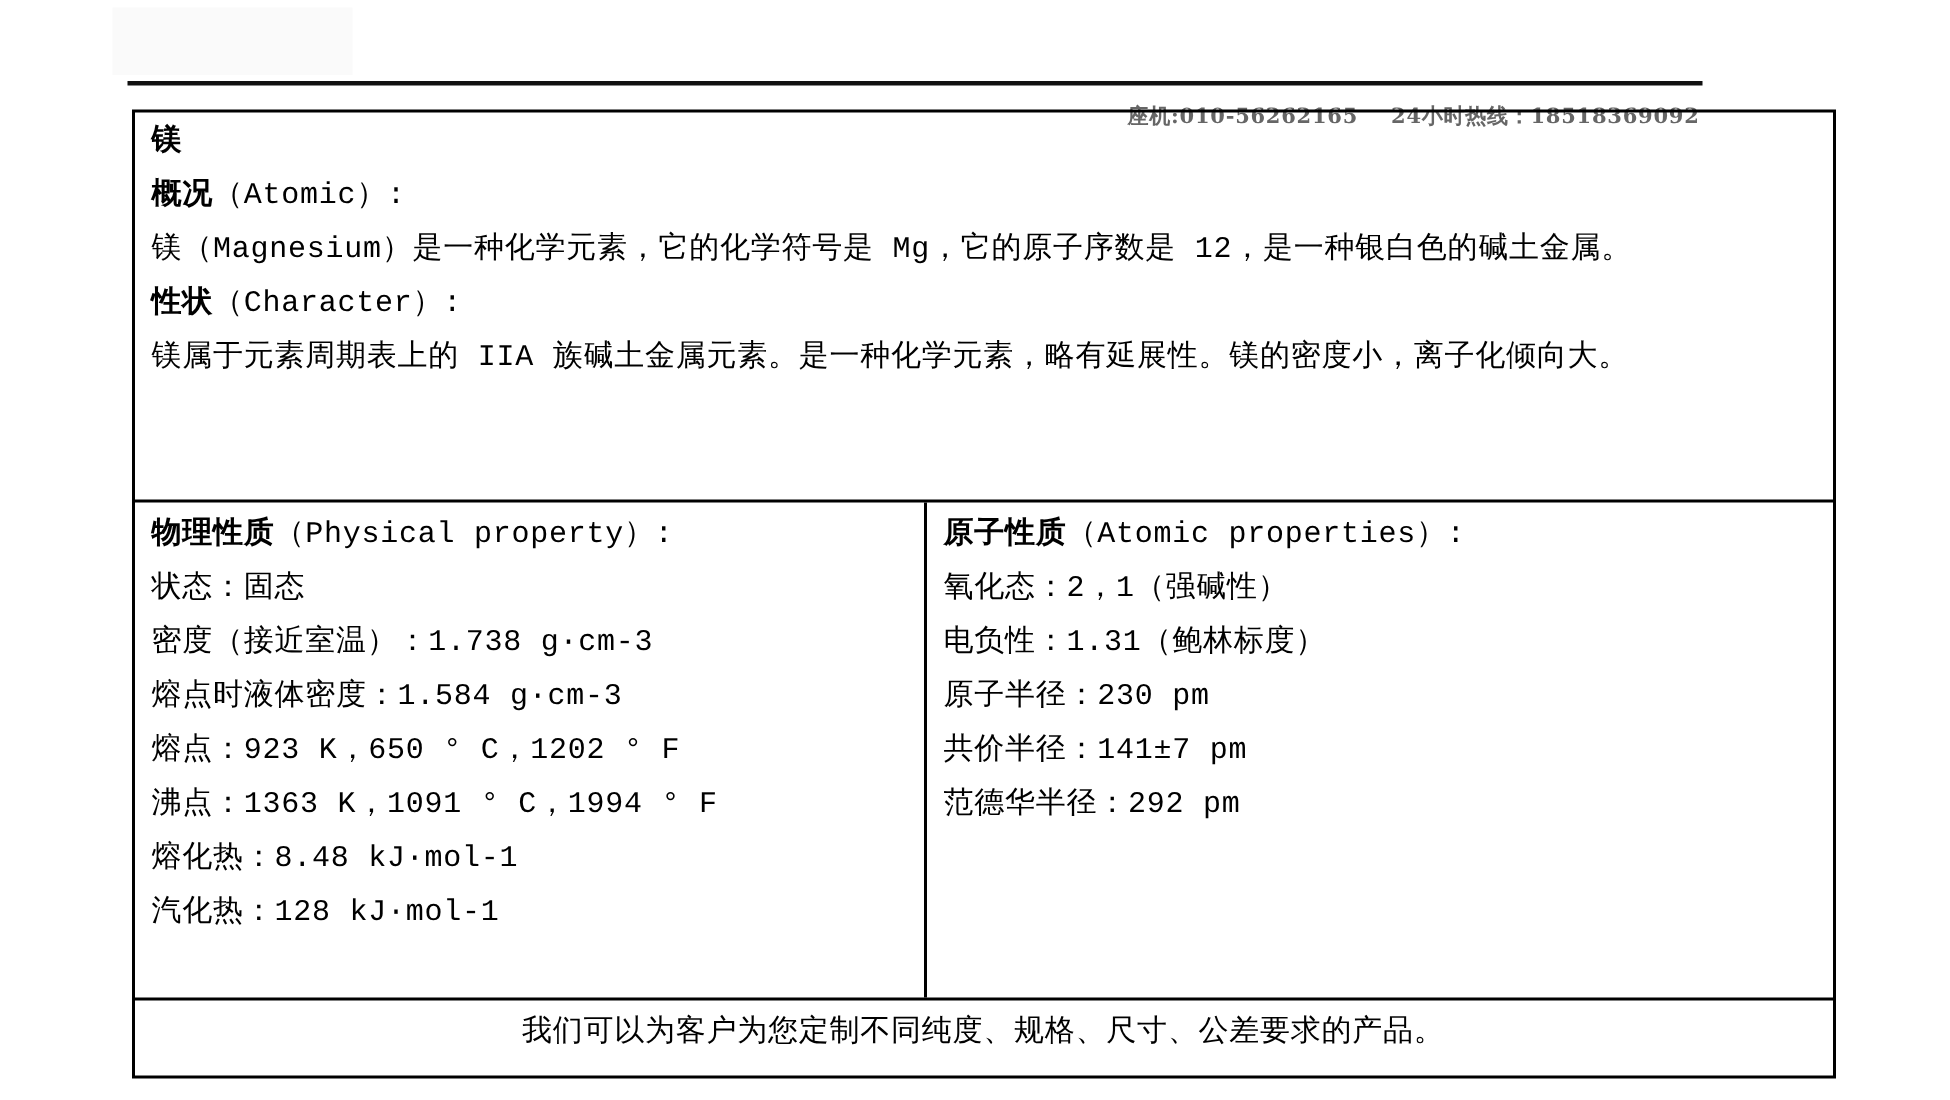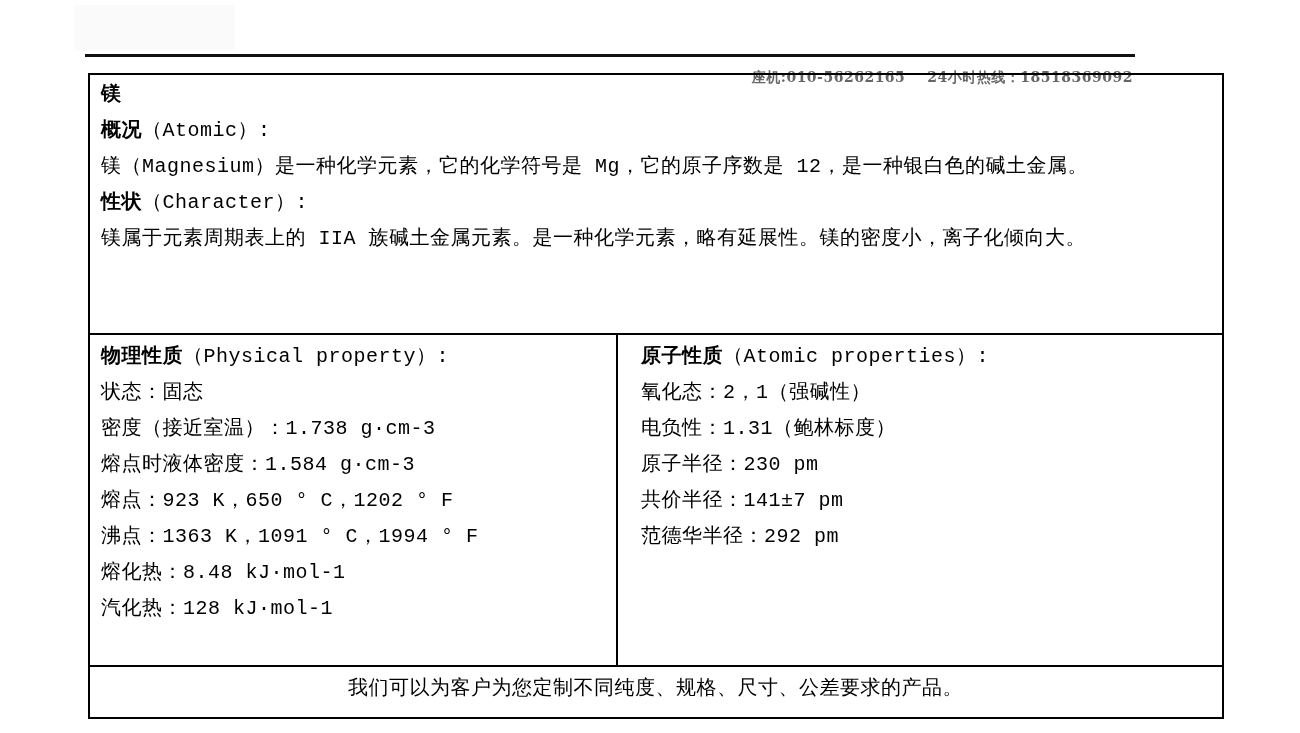--- a/index.html
+++ b/index.html
@@ -63,21 +63,20 @@
     padding: 2px 12px 0 11px;
     overflow: hidden;
   }
   .line { white-space: nowrap; }
   .b { font-weight: bold; }
   .grid {
     height: 332px;
     box-sizing: border-box;
     border-top: 2px solid #000000;
     display: flex;
-    gap: 12px;
   }
   .col-left {
     width: 528px;
     box-sizing: border-box;
     border-right: 2px solid #000000;
     padding: 4px 10px 0 11px;
     overflow: hidden;
   }
   .col-right {
     flex: 1;

